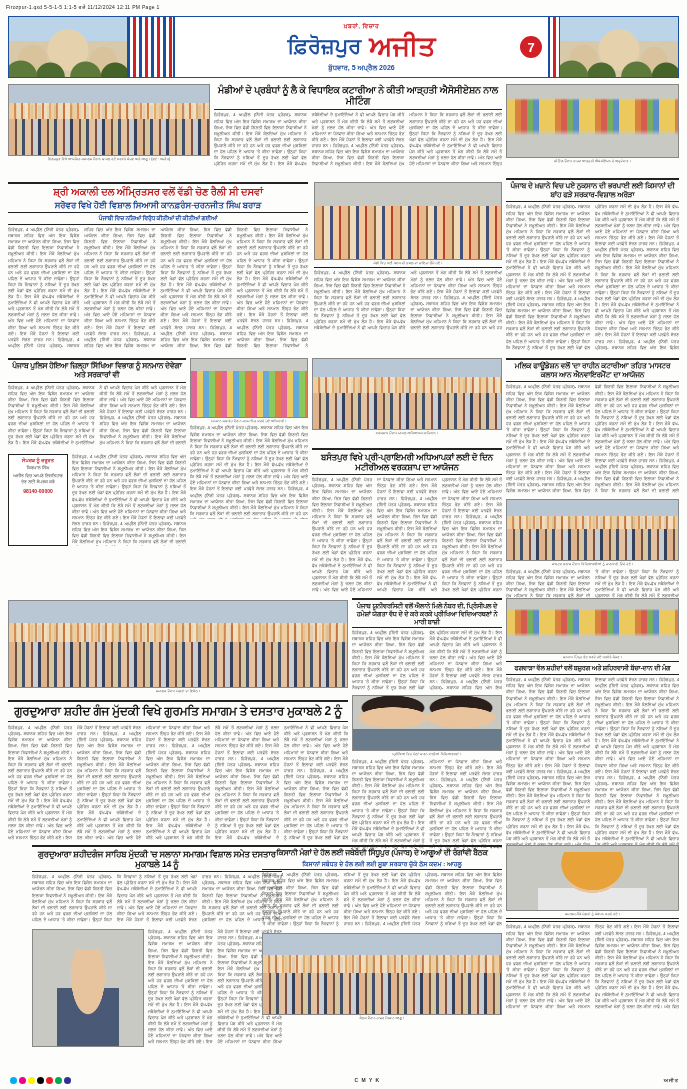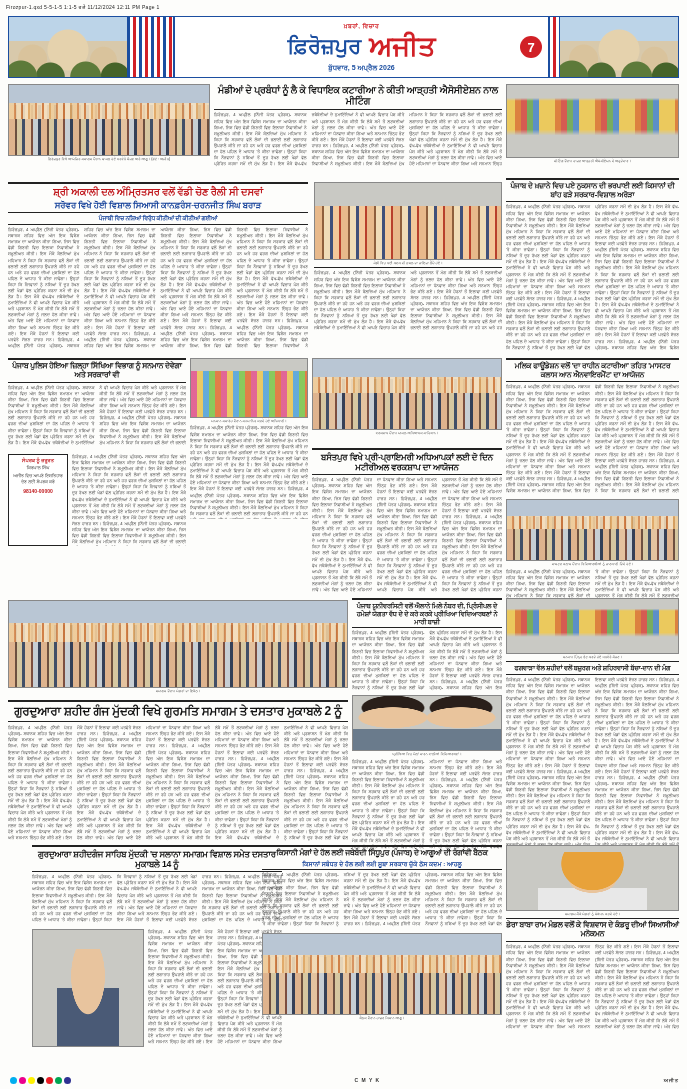--- a/index.html
+++ b/index.html
@@ -444,21 +444,20 @@
       </div>
     <div class="cap">ਬੈਠਕ ਦੌਰਾਨ ਹਾਜ਼ਰ ਕਿਸਾਨ ਆਗੂ।</div>
   </div>
 
   <div class="blk" style="left:506px; top:845px; width:173px;">
     <div class="photo" style="height:66px;">
         <div class="ph-turban"></div>
       </div>
     <div class="cap">ਸਮਾਗਮ ਮੌਕੇ ਸੰਗਤਾਂ ਨੂੰ ਸੰਬੋਧਨ ਕਰਦੇ ਹੋਏ।</div>
     <div class="rule" style="margin:2px 0;"></div>
-    <div class="hl" style="font-size:7.6px;">ਡੇਰਾ ਬਾਬਾ ਰਾਮ ਮੰਡਲ ਵਲੋਂ ਕੇ ਵਿਸ਼ਵਾਸ ਦੇ ਕੰਡਰੂ ਦੀਆਂ ਸਿਆਸੀਆਂ ਮਨੋਕਮਨ</div>
     <div class="rule" style="margin:2px 0;"></div>
     <div class="txt cols2" style="height:88px;">ਫ਼ਿਰੋਜ਼ਪੁਰ, 4 ਅਪ੍ਰੈਲ (ਨਿੱਜੀ ਪੱਤਰ ਪ੍ਰੇਰਕ)- ਸਥਾਨਕ ਸ਼ਹਿਰ ਵਿਚ ਅੱਜ ਇਕ ਵਿਸ਼ੇਸ਼ ਸਮਾਗਮ ਦਾ ਆਯੋਜਨ ਕੀਤਾ ਗਿਆ, ਜਿਸ ਵਿਚ ਵੱਡੀ ਗਿਣਤੀ ਵਿਚ ਇਲਾਕਾ ਨਿਵਾਸੀਆਂ ਨੇ ਸ਼ਮੂਲੀਅਤ ਕੀਤੀ। ਇਸ ਮੌਕੇ ਬੋਲਦਿਆਂ ਮੁੱਖ ਮਹਿਮਾਨ ਨੇ ਕਿਹਾ ਕਿ ਸਰਕਾਰ ਵਲੋਂ ਲੋਕਾਂ ਦੀ ਭਲਾਈ ਲਈ ਲਗਾਤਾਰ ਉਪਰਾਲੇ ਕੀਤੇ ਜਾ ਰਹੇ ਹਨ ਅਤੇ ਹਰ ਵਰਗ ਦੀਆਂ ਮੁਸ਼ਕਿਲਾਂ ਦਾ ਹੱਲ ਪਹਿਲ ਦੇ ਆਧਾਰ 'ਤੇ ਕੀਤਾ ਜਾਵੇਗਾ। ਉਨ੍ਹਾਂ ਕਿਹਾ ਕਿ ਨੌਜਵਾਨਾਂ ਨੂੰ ਨਸ਼ਿਆਂ ਤੋਂ ਦੂਰ ਰੱਖਣ ਲਈ ਖੇਡਾਂ ਵੱਲ ਪ੍ਰੇਰਿਤ ਕਰਨਾ ਸਮੇਂ ਦੀ ਮੁੱਖ ਲੋੜ ਹੈ। ਇਸ ਮੌਕੇ ਵੱਖ-ਵੱਖ ਜਥੇਬੰਦੀਆਂ ਦੇ ਨੁਮਾਇੰਦਿਆਂ ਨੇ ਵੀ ਆਪਣੇ ਵਿਚਾਰ ਪੇਸ਼ ਕੀਤੇ ਅਤੇ ਪ੍ਰਸ਼ਾਸਨ ਤੋਂ ਮੰਗ ਕੀਤੀ ਕਿ ਲੰਬੇ ਸਮੇਂ ਤੋਂ ਲਟਕਦੀਆਂ ਮੰਗਾਂ ਨੂੰ ਜਲਦ ਹੱਲ ਕੀਤਾ ਜਾਵੇ। ਅੰਤ ਵਿਚ ਆਏ ਹੋਏ ਮਹਿਮਾਨਾਂ ਦਾ ਧੰਨਵਾਦ ਕੀਤਾ ਗਿਆ ਅਤੇ ਸਨਮਾਨ ਚਿੰਨ੍ਹ ਭੇਟ ਕੀਤੇ ਗਏ। ਇਸ ਮੌਕੇ ਹੋਰਨਾਂ ਤੋਂ ਇਲਾਵਾ ਕਈ ਪਤਵੰਤੇ ਸੱਜਣ ਹਾਜ਼ਰ ਸਨ। ਫ਼ਿਰੋਜ਼ਪੁਰ, 4 ਅਪ੍ਰੈਲ (ਨਿੱਜੀ ਪੱਤਰ ਪ੍ਰੇਰਕ)- ਸਥਾਨਕ ਸ਼ਹਿਰ ਵਿਚ ਅੱਜ ਇਕ ਵਿਸ਼ੇਸ਼ ਸਮਾਗਮ ਦਾ ਆਯੋਜਨ ਕੀਤਾ ਗਿਆ, ਜਿਸ ਵਿਚ ਵੱਡੀ ਗਿਣਤੀ ਵਿਚ ਇਲਾਕਾ ਨਿਵਾਸੀਆਂ ਨੇ ਸ਼ਮੂਲੀਅਤ ਕੀਤੀ। ਇਸ ਮੌਕੇ ਬੋਲਦਿਆਂ ਮੁੱਖ ਮਹਿਮਾਨ ਨੇ ਕਿਹਾ ਕਿ ਸਰਕਾਰ ਵਲੋਂ ਲੋਕਾਂ ਦੀ ਭਲਾਈ ਲਈ ਲਗਾਤਾਰ ਉਪਰਾਲੇ ਕੀਤੇ ਜਾ ਰਹੇ ਹਨ ਅਤੇ ਹਰ ਵਰਗ ਦੀਆਂ ਮੁਸ਼ਕਿਲਾਂ ਦਾ ਹੱਲ ਪਹਿਲ ਦੇ ਆਧਾਰ 'ਤੇ ਕੀਤਾ ਜਾਵੇਗਾ। ਉਨ੍ਹਾਂ ਕਿਹਾ ਕਿ ਨੌਜਵਾਨਾਂ ਨੂੰ ਨਸ਼ਿਆਂ ਤੋਂ ਦੂਰ ਰੱਖਣ ਲਈ ਖੇਡਾਂ ਵੱਲ ਪ੍ਰੇਰਿਤ ਕਰਨਾ ਸਮੇਂ ਦੀ ਮੁੱਖ ਲੋੜ ਹੈ। ਇਸ ਮੌਕੇ ਵੱਖ-ਵੱਖ ਜਥੇਬੰਦੀਆਂ ਦੇ ਨੁਮਾਇੰਦਿਆਂ ਨੇ ਵੀ ਆਪਣੇ ਵਿਚਾਰ ਪੇਸ਼ ਕੀਤੇ ਅਤੇ ਪ੍ਰਸ਼ਾਸਨ ਤੋਂ ਮੰਗ ਕੀਤੀ ਕਿ ਲੰਬੇ ਸਮੇਂ ਤੋਂ ਲਟਕਦੀਆਂ ਮੰਗਾਂ ਨੂੰ ਜਲਦ ਹੱਲ ਕੀਤਾ ਜਾਵੇ। ਅੰਤ ਵਿਚ ਆਏ ਹੋਏ ਮਹਿਮਾਨਾਂ ਦਾ ਧੰਨਵਾਦ ਕੀਤਾ ਗਿਆ ਅਤੇ ਸਨਮਾਨ ਚਿੰਨ੍ਹ ਭੇਟ ਕੀਤੇ ਗਏ। ਇਸ ਮੌਕੇ ਹੋਰਨਾਂ ਤੋਂ ਇਲਾਵਾ ਕਈ ਪਤਵੰਤੇ ਸੱਜਣ ਹਾਜ਼ਰ ਸਨ। ਫ਼ਿਰੋਜ਼ਪੁਰ, 4 ਅਪ੍ਰੈਲ (ਨਿੱਜੀ ਪੱਤਰ ਪ੍ਰੇਰਕ)- ਸਥਾਨਕ ਸ਼ਹਿਰ ਵਿਚ ਅੱਜ ਇਕ ਵਿਸ਼ੇਸ਼ ਸਮਾਗਮ ਦਾ ਆਯੋਜਨ ਕੀਤਾ ਗਿਆ, ਜਿਸ ਵਿਚ ਵੱਡੀ ਗਿਣਤੀ ਵਿਚ ਇਲਾਕਾ ਨਿਵਾਸੀਆਂ ਨੇ ਸ਼ਮੂਲੀਅਤ ਕੀਤੀ। ਇਸ ਮੌਕੇ ਬੋਲਦਿਆਂ ਮੁੱਖ ਮਹਿਮਾਨ ਨੇ ਕਿਹਾ ਕਿ ਸਰਕਾਰ ਵਲੋਂ ਲੋਕਾਂ ਦੀ ਭਲਾਈ ਲਈ ਲਗਾਤਾਰ ਉਪਰਾਲੇ ਕੀਤੇ ਜਾ ਰਹੇ ਹਨ ਅਤੇ ਹਰ ਵਰਗ ਦੀਆਂ ਮੁਸ਼ਕਿਲਾਂ ਦਾ ਹੱਲ ਪਹਿਲ ਦੇ ਆਧਾਰ 'ਤੇ ਕੀਤਾ ਜਾਵੇਗਾ। ਉਨ੍ਹਾਂ ਕਿਹਾ ਕਿ ਨੌਜਵਾਨਾਂ ਨੂੰ ਨਸ਼ਿਆਂ ਤੋਂ ਦੂਰ ਰੱਖਣ ਲਈ ਖੇਡਾਂ ਵੱਲ ਪ੍ਰੇਰਿਤ ਕਰਨਾ ਸਮੇਂ ਦੀ ਮੁੱਖ ਲੋੜ ਹੈ। ਇਸ ਮੌਕੇ ਵੱਖ-ਵੱਖ ਜਥੇਬੰਦੀਆਂ ਦੇ ਨੁਮਾਇੰਦਿਆਂ ਨੇ ਵੀ ਆਪਣੇ ਵਿਚਾਰ ਪੇਸ਼ ਕੀਤੇ ਅਤੇ ਪ੍ਰਸ਼ਾਸਨ ਤੋਂ ਮੰਗ ਕੀਤੀ ਕਿ ਲੰਬੇ ਸਮੇਂ ਤੋਂ ਲਟਕਦੀਆਂ ਮੰਗਾਂ ਨੂੰ ਜਲਦ ਹੱਲ ਕੀਤਾ ਜਾਵੇ। ਅੰਤ ਵਿਚ ਆਏ ਹੋਏ ਮਹਿਮਾਨਾਂ ਦਾ ਧੰਨਵਾਦ ਕੀਤਾ ਗਿਆ ਅਤੇ ਸਨਮਾਨ ਚਿੰਨ੍ਹ ਭੇਟ ਕੀਤੇ ਗਏ। ਇਸ ਮੌਕੇ ਹੋਰਨਾਂ ਤੋਂ ਇਲਾਵਾ ਕਈ ਪਤਵੰਤੇ ਸੱਜਣ ਹਾਜ਼ਰ ਸਨ। ਫ਼ਿਰੋਜ਼ਪੁਰ, 4 ਅਪ੍ਰੈਲ (ਨਿੱਜੀ ਪੱਤਰ ਪ੍ਰੇਰਕ)- ਸਥਾਨਕ ਸ਼ਹਿਰ ਵਿਚ ਅੱਜ ਇਕ ਵਿਸ਼ੇਸ਼ ਸਮਾਗਮ ਦਾ ਆਯੋਜਨ ਕੀਤਾ ਗਿਆ, ਜਿਸ ਵਿਚ ਵੱਡੀ ਗਿਣਤੀ ਵਿਚ ਇਲਾਕਾ ਨਿਵਾਸੀਆਂ ਨੇ ਸ਼ਮੂਲੀਅਤ ਕੀਤੀ। ਇਸ ਮੌਕੇ ਬੋਲਦਿਆਂ ਮੁੱਖ ਮਹਿਮਾਨ ਨੇ ਕਿਹਾ ਕਿ ਸਰਕਾਰ ਵਲੋਂ ਲੋਕਾਂ ਦੀ ਭਲਾਈ ਲਈ ਲਗਾਤਾਰ ਉਪਰਾਲੇ ਕੀਤੇ ਜਾ ਰਹੇ ਹਨ ਅਤੇ ਹਰ ਵਰਗ ਦੀਆਂ ਮੁਸ਼ਕਿਲਾਂ ਦਾ ਹੱਲ ਪਹਿਲ ਦੇ ਆਧਾਰ 'ਤੇ ਕੀਤਾ ਜਾਵੇਗਾ। ਉਨ੍ਹਾਂ ਕਿਹਾ ਕਿ ਨੌਜਵਾਨਾਂ ਨੂੰ ਨਸ਼ਿਆਂ ਤੋਂ ਦੂਰ ਰੱਖਣ ਲਈ ਖੇਡਾਂ ਵੱਲ ਪ੍ਰੇਰਿਤ ਕਰਨਾ ਸਮੇਂ ਦੀ ਮੁੱਖ ਲੋੜ ਹੈ। ਇਸ ਮੌਕੇ ਵੱਖ-ਵੱਖ ਜਥੇਬੰਦੀਆਂ ਦੇ ਨੁਮਾਇੰਦਿਆਂ ਨੇ ਵੀ ਆਪਣੇ ਵਿਚਾਰ ਪੇਸ਼ ਕੀਤੇ ਅਤੇ ਪ੍ਰਸ਼ਾਸਨ ਤੋਂ ਮੰਗ ਕੀਤੀ ਕਿ ਲੰਬੇ ਸਮੇਂ ਤੋਂ ਲਟਕਦੀਆਂ ਮੰਗਾਂ ਨੂੰ ਜਲਦ ਹੱਲ ਕੀਤਾ ਜਾਵੇ। ਅੰਤ ਵਿਚ ਆਏ ਹੋਏ ਮਹਿਮਾਨਾਂ ਦਾ ਧੰਨਵਾਦ ਕੀਤਾ ਗਿਆ ਅਤੇ ਸਨਮਾਨ ਚਿੰਨ੍ਹ ਭੇਟ ਕੀਤੇ ਗਏ। ਇਸ ਮੌਕੇ ਹੋਰਨਾਂ ਤੋਂ ਇਲਾਵਾ ਕਈ ਪਤਵੰਤੇ ਸੱਜਣ ਹਾਜ਼ਰ ਸਨ। ਫ਼ਿਰੋਜ਼ਪੁਰ, 4 ਅਪ੍ਰੈਲ (ਨਿੱਜੀ ਪੱਤਰ ਪ੍ਰੇਰਕ)- ਸਥਾਨਕ ਸ਼ਹਿਰ ਵਿਚ ਅੱਜ ਇਕ ਵਿਸ਼ੇਸ਼ ਸਮਾਗਮ ਦਾ ਆਯੋਜਨ ਕੀਤਾ ਗਿਆ, ਜਿਸ ਵਿਚ ਵੱਡੀ ਗਿਣਤੀ ਵਿਚ ਇਲਾਕਾ ਨਿਵਾਸੀਆਂ ਨੇ ਸ਼ਮੂਲੀਅਤ ਕੀਤੀ। ਇਸ ਮੌਕੇ ਬੋਲਦਿਆਂ ਮੁੱਖ ਮਹਿਮਾਨ ਨੇ ਕਿਹਾ ਕਿ ਸਰਕਾਰ ਵਲੋਂ ਲੋਕਾਂ ਦੀ ਭਲਾਈ ਲਈ ਲਗਾਤਾਰ ਉਪਰਾਲੇ ਕੀਤੇ ਜਾ ਰਹੇ ਹਨ ਅਤੇ ਹਰ ਵਰਗ ਦੀਆਂ ਮੁਸ਼ਕਿਲਾਂ ਦਾ ਹੱਲ ਪਹਿਲ ਦੇ ਆਧਾਰ 'ਤੇ ਕੀਤਾ ਜਾਵੇਗਾ। ਉਨ੍ਹਾਂ ਕਿਹਾ ਕਿ ਨੌਜਵਾਨਾਂ ਨੂੰ ਨਸ਼ਿਆਂ ਤੋਂ ਦੂਰ ਰੱਖਣ ਲਈ ਖੇਡਾਂ ਵੱਲ ਪ੍ਰੇਰਿਤ ਕਰਨਾ ਸਮੇਂ ਦੀ ਮੁੱਖ ਲੋੜ ਹੈ। ਇਸ ਮੌਕੇ ਵੱਖ-ਵੱਖ ਜਥੇਬੰਦੀਆਂ ਦੇ ਨੁਮਾਇੰਦਿਆਂ ਨੇ ਵੀ ਆਪਣੇ ਵਿਚਾਰ ਪੇਸ਼ ਕੀਤੇ ਅਤੇ ਪ੍ਰਸ਼ਾਸਨ ਤੋਂ ਮੰਗ ਕੀਤੀ ਕਿ ਲੰਬੇ ਸਮੇਂ ਤੋਂ ਲਟਕਦੀਆਂ ਮੰਗਾਂ ਨੂੰ ਜਲਦ ਹੱਲ ਕੀਤਾ ਜਾਵੇ। ਅੰਤ ਵਿਚ ਆਏ ਹੋਏ ਮਹਿਮਾਨਾਂ ਦਾ ਧੰਨਵਾਦ ਕੀਤਾ ਗਿਆ ਅਤੇ ਸਨਮਾਨ ਚਿੰਨ੍ਹ ਭੇਟ ਕੀਤੇ ਗਏ। ਇਸ ਮੌਕੇ ਹੋਰਨਾਂ ਤੋਂ ਇਲਾਵਾ ਕਈ ਪਤਵੰਤੇ ਸੱਜਣ ਹਾਜ਼ਰ ਸਨ। ਫ਼ਿਰੋਜ਼ਪੁਰ, 4 ਅਪ੍ਰੈਲ (ਨਿੱਜੀ ਪੱਤਰ ਪ੍ਰੇਰਕ)- ਸਥਾਨਕ ਸ਼ਹਿਰ ਵਿਚ ਅੱਜ ਇਕ ਵਿਸ਼ੇਸ਼ ਸਮਾਗਮ ਦਾ ਆਯੋਜਨ ਕੀਤਾ ਗਿਆ, ਜਿਸ ਵਿਚ ਵੱਡੀ ਗਿਣਤੀ ਵਿਚ ਇਲਾਕਾ ਨਿਵਾਸੀਆਂ ਨੇ ਸ਼ਮੂਲੀਅਤ ਕੀਤੀ। ਇਸ ਮੌਕੇ ਬੋਲਦਿਆਂ ਮੁੱਖ ਮਹਿਮਾਨ ਨੇ ਕਿਹਾ ਕਿ ਸਰਕਾਰ ਵਲੋਂ ਲੋਕਾਂ ਦੀ ਭਲਾਈ ਲਈ ਲਗਾਤਾਰ ਉਪਰਾਲੇ ਕੀਤੇ ਜਾ ਰਹੇ ਹਨ ਅਤੇ ਹਰ ਵਰਗ ਦੀਆਂ ਮੁਸ਼ਕਿਲਾਂ ਦਾ ਹੱਲ ਪਹਿਲ ਦੇ ਆਧਾਰ 'ਤੇ ਕੀਤਾ ਜਾਵੇਗਾ। ਉਨ੍ਹਾਂ ਕਿਹਾ ਕਿ ਨੌਜਵਾਨਾਂ ਨੂੰ ਨਸ਼ਿਆਂ ਤੋਂ ਦੂਰ ਰੱਖਣ ਲਈ ਖੇਡਾਂ ਵੱਲ ਪ੍ਰੇਰਿਤ ਕਰਨਾ ਸਮੇਂ ਦੀ ਮੁੱਖ ਲੋੜ ਹੈ। ਇਸ ਮੌਕੇ ਵੱਖ-ਵੱਖ ਜਥੇਬੰਦੀਆਂ ਦੇ ਨੁਮਾਇੰਦਿਆਂ ਨੇ ਵੀ ਆਪਣੇ ਵਿਚਾਰ ਪੇਸ਼ ਕੀਤੇ ਅਤੇ ਪ੍ਰਸ਼ਾਸਨ ਤੋਂ ਮੰਗ ਕੀਤੀ ਕਿ ਲੰਬੇ ਸਮੇਂ ਤੋਂ ਲਟਕਦੀਆਂ ਮੰਗਾਂ ਨੂੰ ਜਲਦ ਹੱਲ ਕੀਤਾ ਜਾਵੇ। ਅੰਤ ਵਿਚ ਆਏ ਹੋਏ ਮਹਿਮਾਨਾਂ ਦਾ ਧੰਨਵਾਦ ਕੀਤਾ ਗਿਆ ਅਤੇ ਸਨਮਾਨ ਚਿੰਨ੍ਹ ਭੇਟ ਕੀਤੇ ਗਏ। ਇਸ ਮੌਕੇ ਹੋਰਨਾਂ ਤੋਂ ਇਲਾਵਾ ਕਈ ਪਤਵੰਤੇ ਸੱਜਣ ਹਾਜ਼ਰ ਸਨ। </div>
   </div>
 
   <div class="footbar">
     <div class="swatch-row">
       <div class="dot" style="background:#00aeef;"></div>
       <div class="dot" style="background:#ec008c;"></div>
       <div class="dot" style="background:#fff200;"></div>
       <div class="dot" style="background:#000000;"></div>

